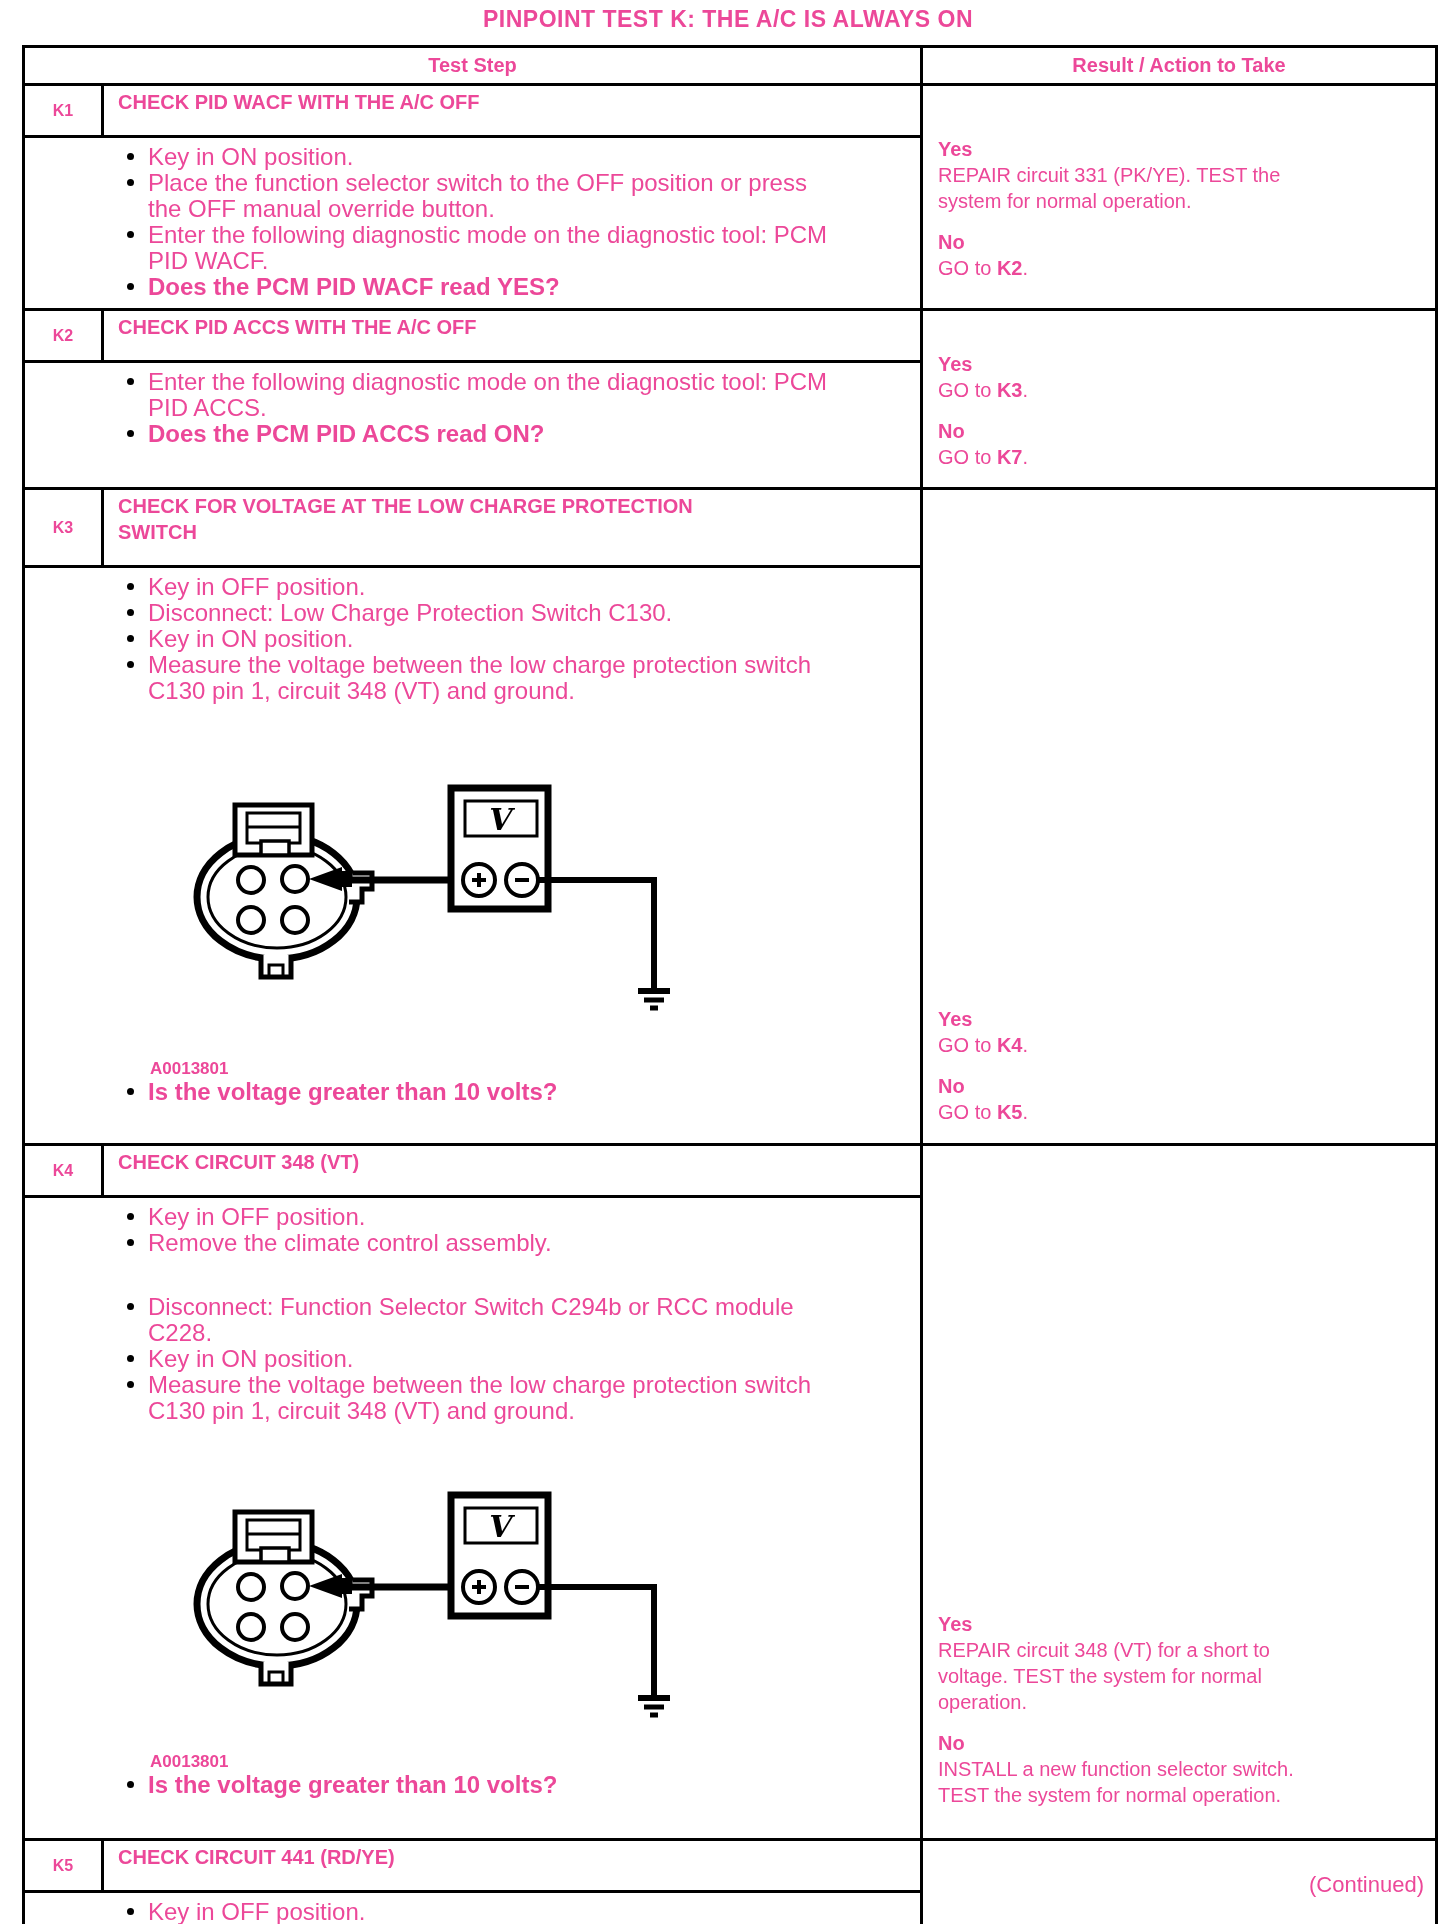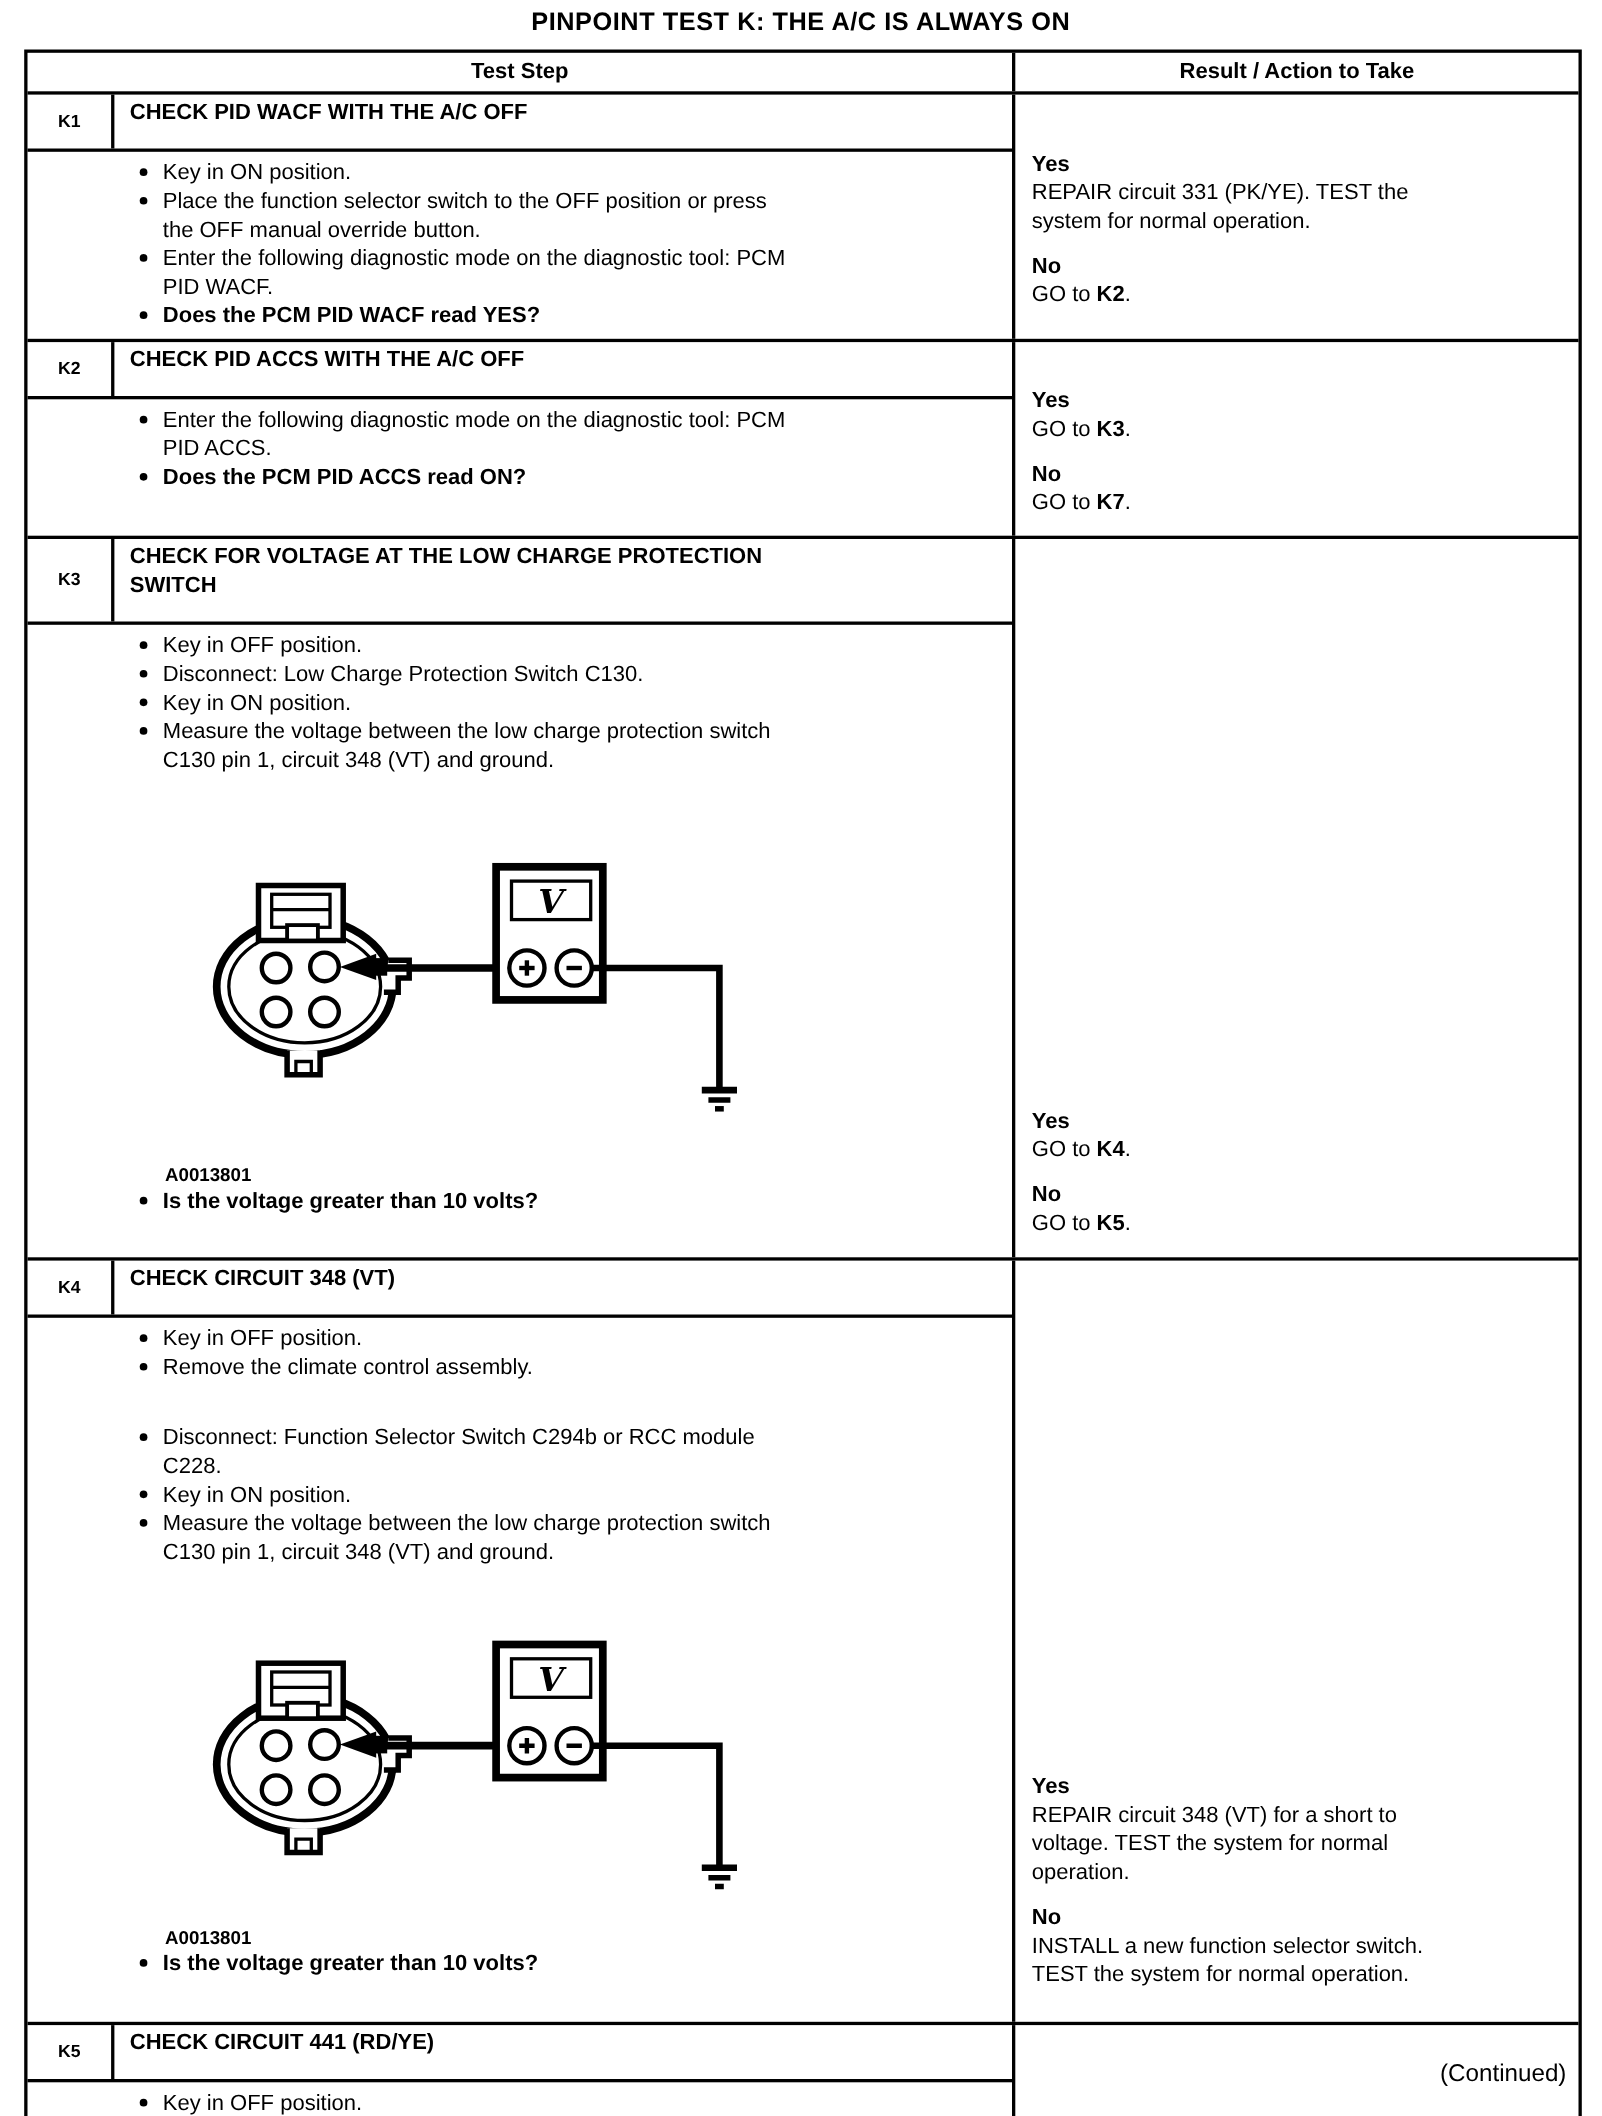--- a/index.html
+++ b/index.html
@@ -1,18 +1,18 @@
 <!DOCTYPE html>
 <html><head>
 <meta charset="utf-8">
 <style>
   html,body { margin:0; padding:0; background:#fff; }
   .page {
     position:relative; width:1456px; height:1924px; background:#fff;
-    font-family:"Liberation Sans", sans-serif; color:#000000; overflow:hidden;
+    font-family:"Liberation Sans", sans-serif; color:#ec4899; overflow:hidden;
   }
   .pre { white-space:pre-line; }
   .doc-title {
     position:absolute; top:6px; left:0; width:100%; text-align:center;
     font-size:23px; font-weight:bold; letter-spacing:0.5px;
   }
   .pintable {
     position:absolute; left:22px; top:45px; width:1416px;
     border:3px solid #000; box-sizing:border-box; background:#fff;
   }
@@ -21,21 +21,21 @@
   .th-right { flex:1; display:flex; align-items:center; justify-content:center; font-weight:bold; font-size:20px; }
   .sect { display:flex; }
   .sect:not(:last-child) { border-bottom:3px solid #000; }
   .sleft { width:895px; border-right:3px solid #000; box-sizing:content-box; }
   .sright { width:512px; box-sizing:border-box; font-size:20px; line-height:26px; }
   .step-head { display:flex; border-bottom:3px solid #000; min-height:30px; }
   .knum { width:76px; border-right:3px solid #000; display:flex; align-items:center; justify-content:center; font-weight:bold; font-size:16px; }
   .ktitle { flex:1; font-weight:bold; font-size:20px; line-height:26px; padding:3px 10px 20px 14px; display:flex; align-items:center; }
   .step-body { padding:6px 18px 8px 0; }
   ul.bullets { margin:0; padding:0 0 0 95px; list-style:none; }
-  ul.bullets li { position:relative; padding-left:28px; font-size:20px; line-height:26px; }
+  ul.bullets li { position:relative; padding-left:28px; font-size:24px; line-height:26px; }
   ul.bullets li::before { content:""; position:absolute; left:7px; top:9px; width:7px; height:7px; border-radius:50%; background:#000; }
   ul.bullets li.q { font-weight:bold; }
   .gap38 { height:38px; }
   .fig { margin:45px 0 0 95px; display:block; }
   .s-k4 .fig { margin-top:32px; }
   .fig-label { font-weight:bold; font-size:17px; margin:40px 0 0 125px; }
   .s-k4 .fig-label { margin-top:26px; }
   .q-wrap-k1 { margin-top:6px; }
   .q-wrap-k3 { margin-top:28px; }
   .q-wrap-k4 { margin-top:24px; }

